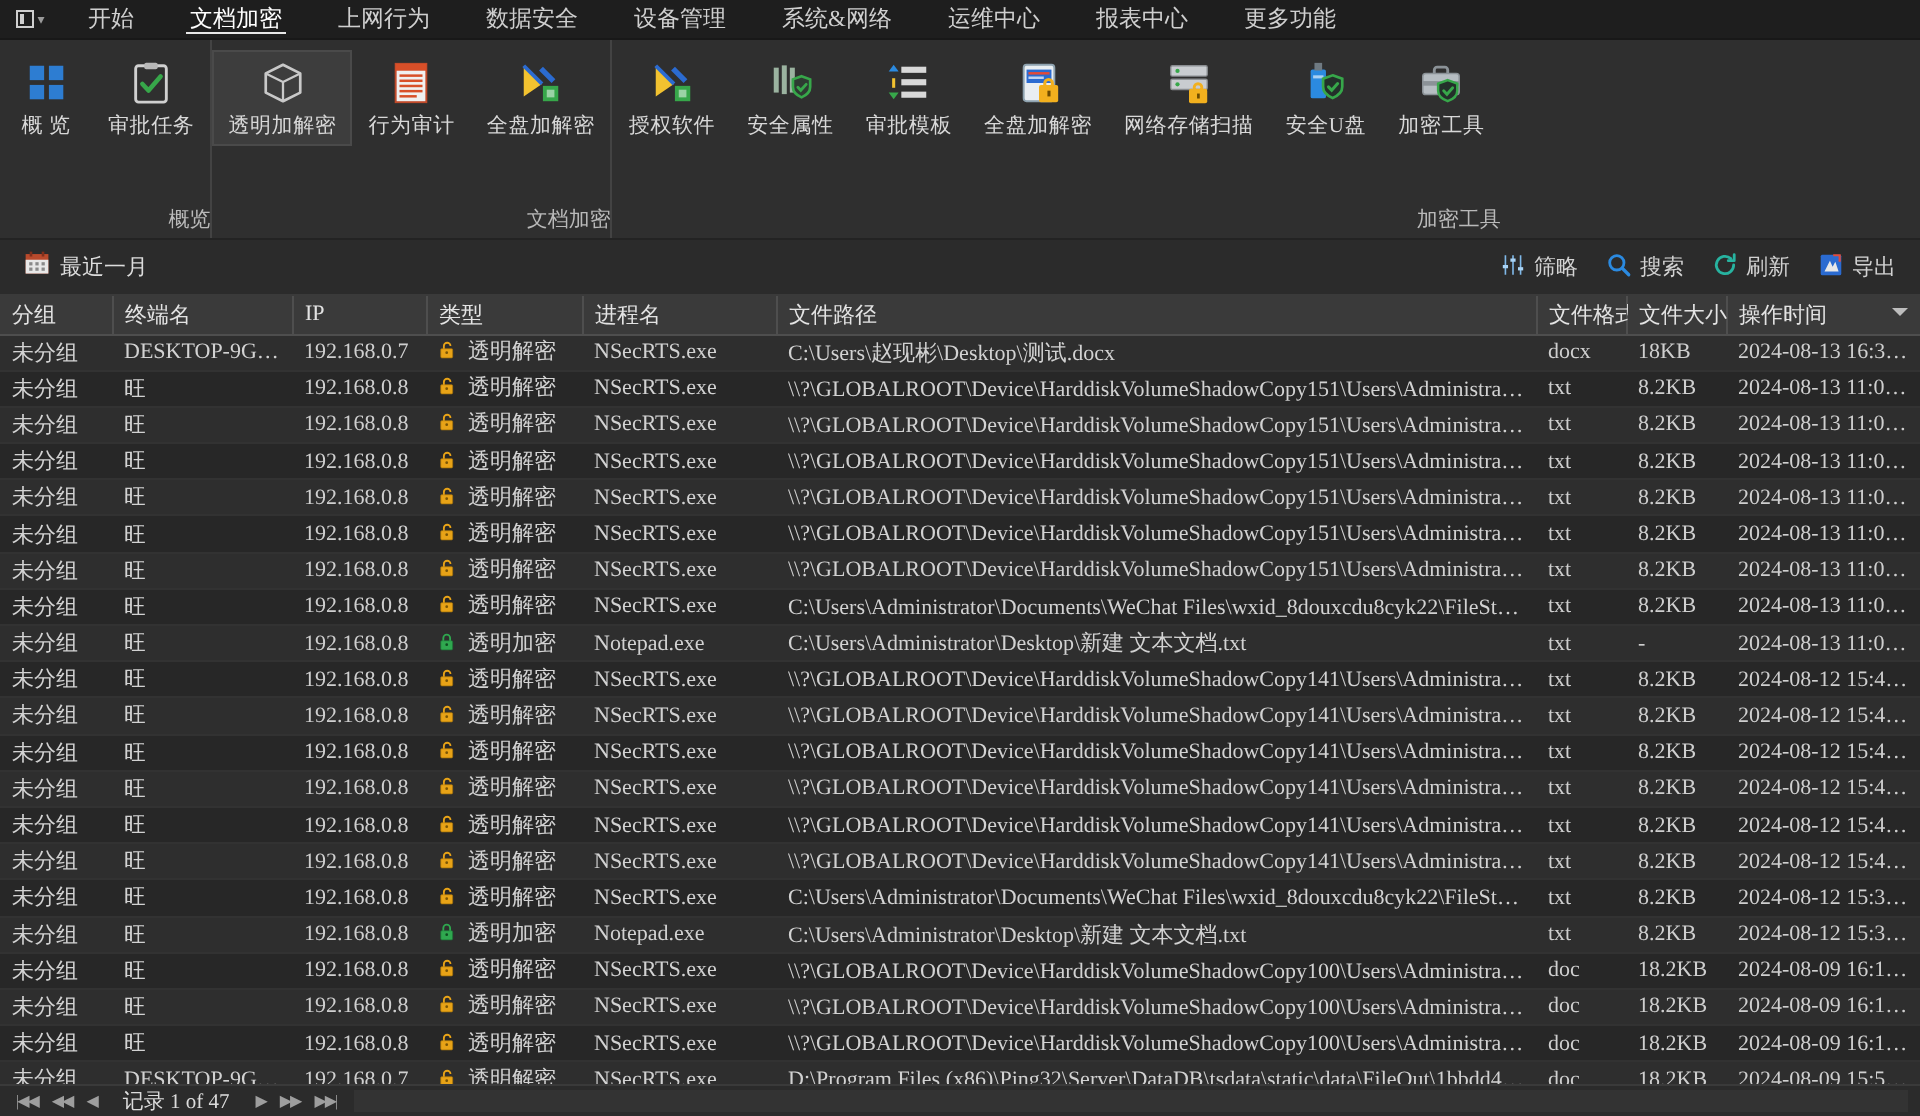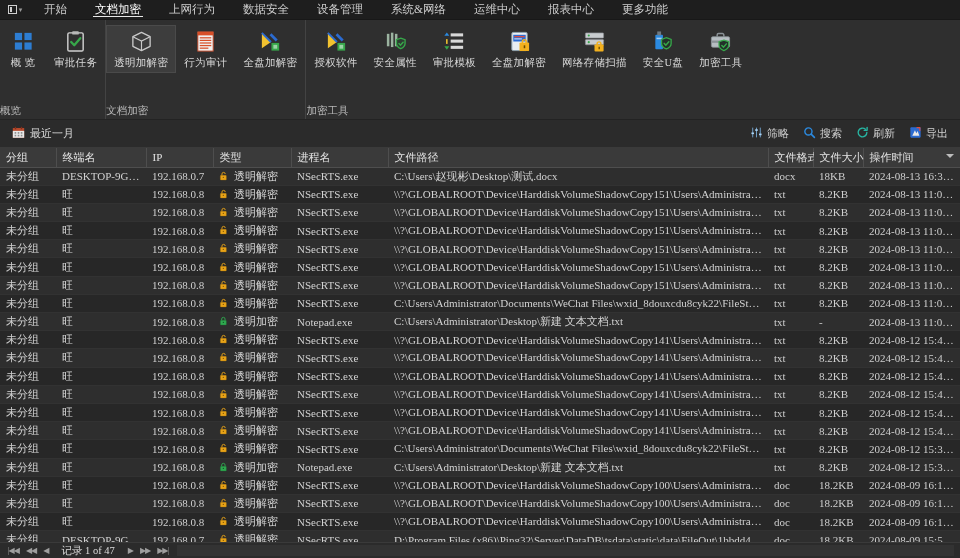--- a/index.html
+++ b/index.html
@@ -37,21 +37,21 @@
 
   
   .ribbon {
     flex:0 0 70px; background:#2f2f2f; display:flex; align-items:stretch;
     border-bottom:1px solid #232323;
   }
   .rib-group { display:flex; flex-direction:column; position:relative; }
   .rib-group + .rib-group { border-left:1px solid #434343; }
   .rib-items { flex:1; display:flex; align-items:flex-start; padding-top:5px; }
   .rib-title {
-    height:15px; font-size:10.5px; color:#b9b9b9; text-align:left;
+    height:15px; font-size:10.5px; color:#b9b9b9; text-align:right;
     line-height:13px;
     margin-top:31px;
   }
   .rib-btn {
     width:auto; min-width:46px; padding:0 7px; display:flex; flex-direction:column;
     align-items:center; justify-content:flex-start; cursor:default; height:48px;
     border:1px solid transparent;
   }
   .rib-btn.sel { background:#3d3d3d; border:1px solid #4a4a4a; }
   .rib-ic { height:30px; display:flex; align-items:center; justify-content:center; }

